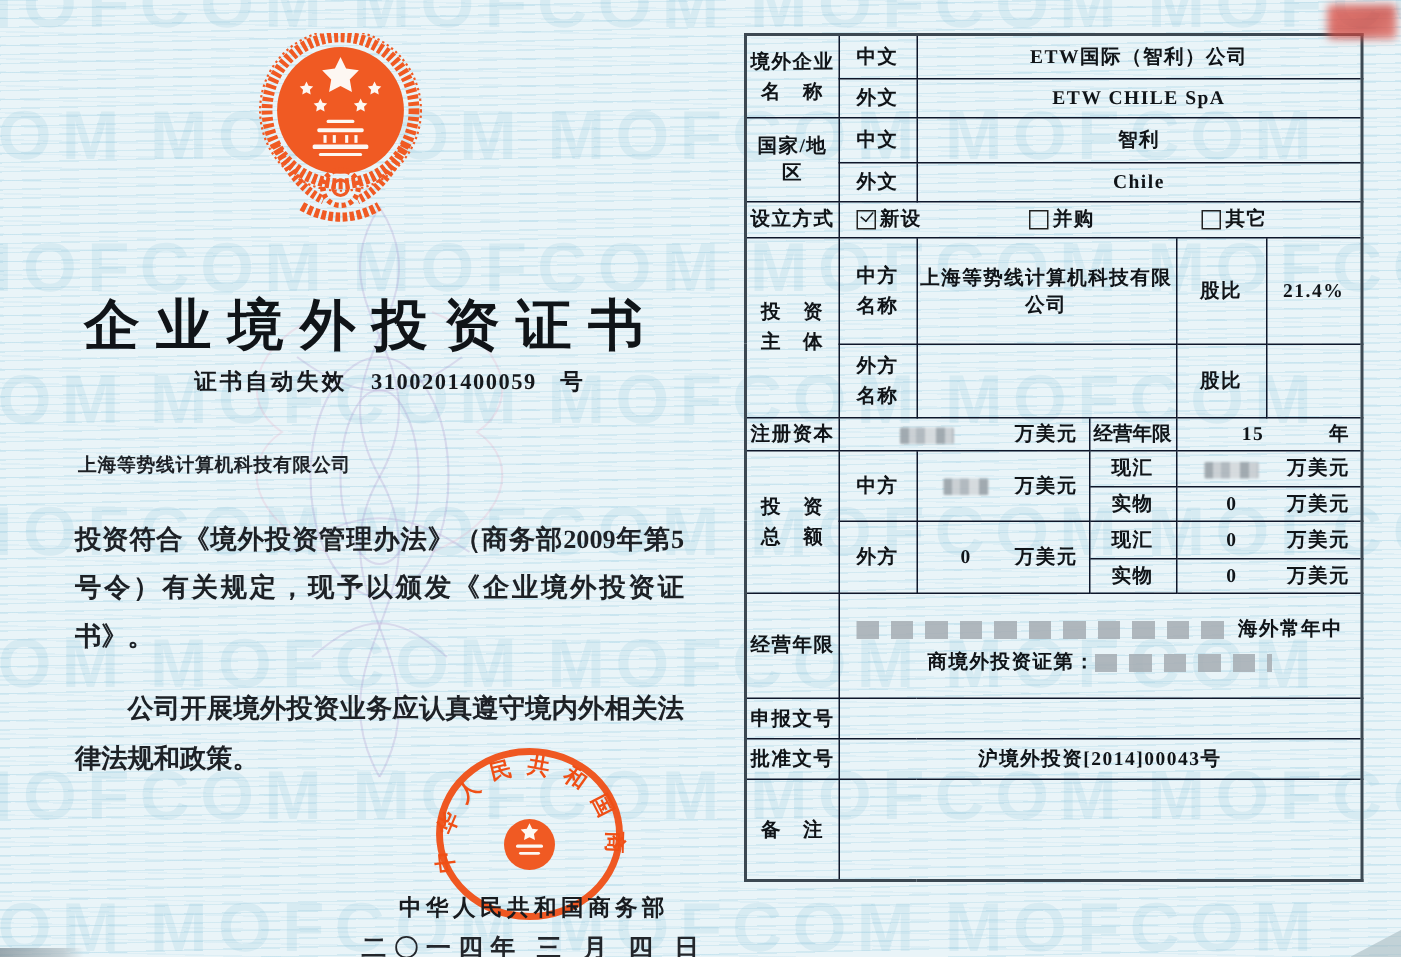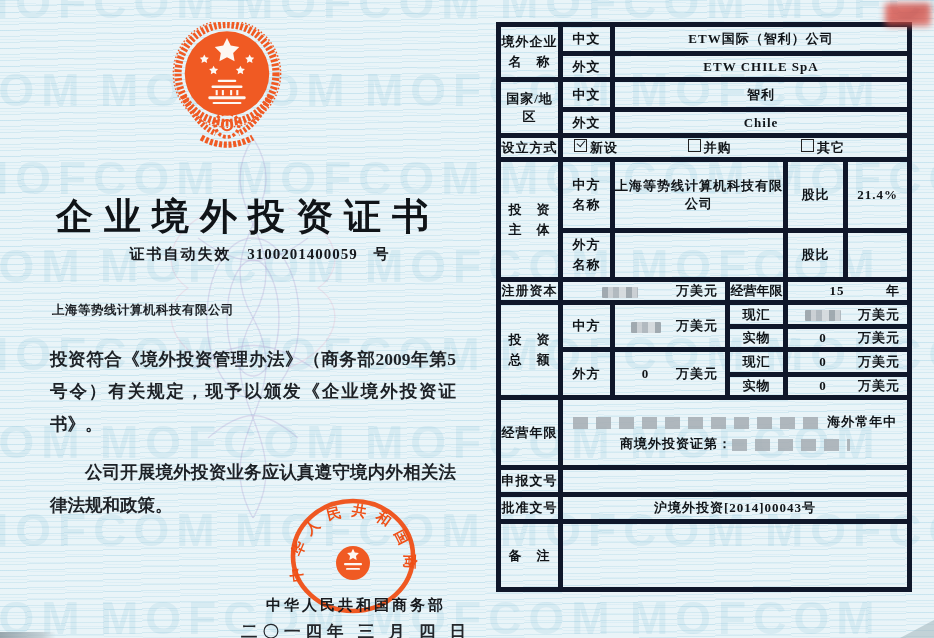--- a/index.html
+++ b/index.html
@@ -53,32 +53,32 @@
     position:absolute;left:232px;top:609px;width:248px;text-align:center;z-index:3;
     font-size:16.5px;font-weight:600;letter-spacing:5px;color:#23262b;
   }
   
   .cert-table{
     position:absolute;left:496px;top:22px;width:411px;height:564px;
     border-collapse:collapse;table-layout:fixed;z-index:2;
     font-size:13px;font-weight:bold;color:#101418;
   }
   .cert-table td{
-    border:5px solid #0f172a;vertical-align:middle;text-align:center;
+    border:1px solid #0f172a;vertical-align:middle;text-align:center;
     padding:0;letter-spacing:1px;overflow:hidden;
   }
   .cert-table{border:2px solid #3c4852;}
   .multiline{white-space:pre-line;line-height:20px;}
   .val-left{text-align:left;padding-left:8px;letter-spacing:.5px;}
   .val-left2{text-align:left;padding-left:22px;letter-spacing:.5px;}
   .amt{display:flex;align-items:center;width:100%;}
   .amt .val{flex:1;text-align:center;}
   .amt .unit{padding-right:7px;white-space:nowrap;}
   .estab-row{display:flex;align-items:center;justify-content:space-between;padding:0 62px 0 11px;}
-  .estab-opt{display:flex;align-items:flex-start;white-space:nowrap;}
+  .estab-opt{display:flex;align-items:center;white-space:nowrap;}
   .cb{
     width:11px;height:11px;border:1.5px solid #222;display:inline-block;
     margin-right:3px;position:relative;background:transparent;flex:none;
   }
   .cb.checked::after{
     content:"";position:absolute;left:2px;top:0px;width:7px;height:4px;
     border-left:1.8px solid #1a1d21;border-bottom:1.8px solid #1a1d21;
     transform:rotate(-50deg);
   }
   

